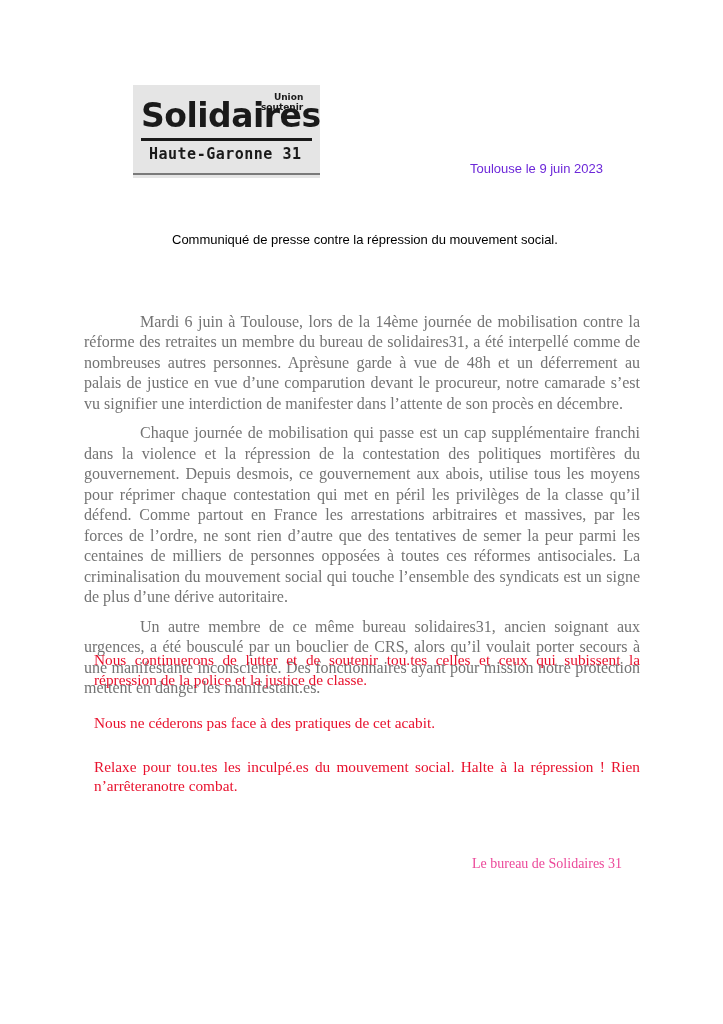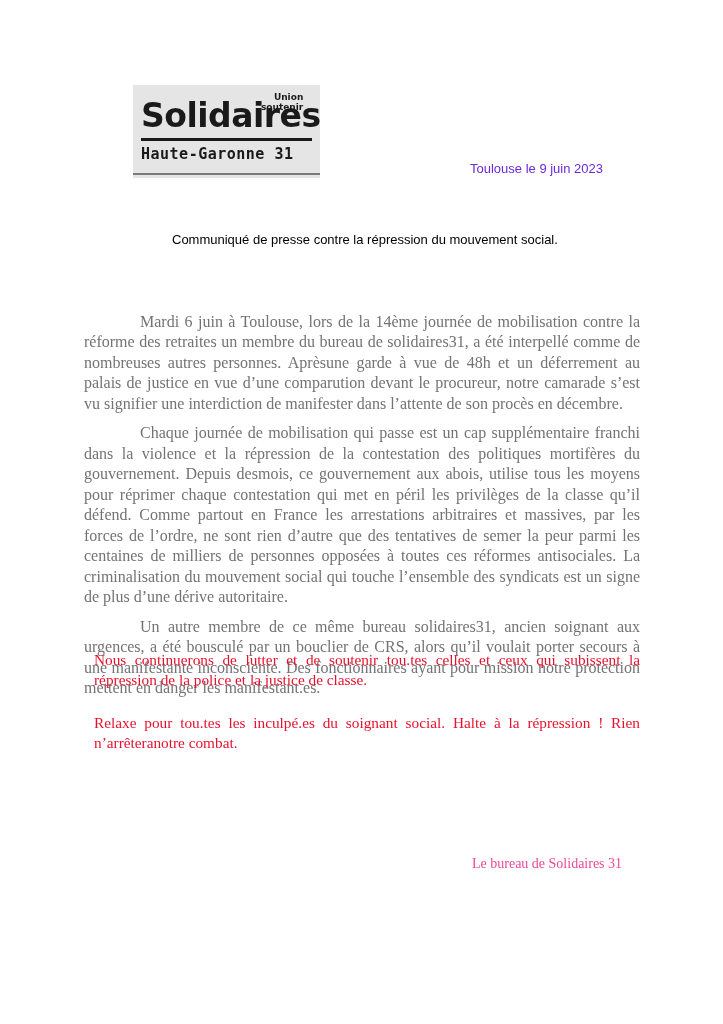--- a/index.html
+++ b/index.html
@@ -56,21 +56,21 @@
   .logo-rule {
     position: absolute;
     left: 8px;
     top: 53px;
     width: 171px;
     height: 3px;
     background: #1a1a1a;
   }
   .logo-sub {
     position: absolute;
-    left: 8px;
+    left: 16px;
     top: 60px;
     font-family: "DejaVu Sans Mono", monospace;
     font-weight: bold;
     font-size: 15px;
     letter-spacing: 0.5px;
     color: #1a1a1a;
     text-align: right;
   }
   .logo-bottom-rule {
     position: absolute;
@@ -160,18 +160,19 @@
   <div class="subject-line">Communiqué de presse contre la répression du mouvement social.</div>
 
   <div class="body-text">
     <p>Mardi 6 juin à Toulouse, lors de la 14ème journée de mobilisation contre la réforme des retraites un membre du bureau de solidaires31, a été interpellé comme de nombreuses autres personnes. Aprèsune garde à vue de 48h et un déferrement au palais de justice en vue d’une comparution devant le procureur, notre camarade s’est vu signifier une interdiction de manifester dans l’attente de son procès en décembre.</p>
     <p>Chaque journée de mobilisation qui passe est un cap supplémentaire franchi dans la violence et la répression de la contestation des politiques mortifères du gouvernement. Depuis  desmois, ce gouvernement aux abois, utilise tous les moyens pour réprimer chaque contestation qui met en péril les privilèges de la classe qu’il défend. Comme partout en France les arrestations arbitraires et massives, par les forces de l’ordre, ne sont rien d’autre que des tentatives de semer la peur parmi les centaines de milliers de personnes opposées à toutes ces réformes antisociales. La criminalisation du mouvement social qui touche l’ensemble des syndicats est un signe de plus d’une dérive autoritaire.</p>
     <p>Un autre membre de ce même bureau solidaires31, ancien soignant aux urgences, a été bousculé par un bouclier de CRS, alors qu’il voulait porter secours à une manifestante inconsciente. Des fonctionnaires ayant pour mission notre protection mettent en danger les manifestant.es.</p>
   </div>
 
   <div class="red-block">
     <p>Nous continuerons de lutter et de soutenir tou.tes celles et ceux qui subissent la répression de la police et la justice de classe.</p>
-    <p>Relaxe pour tou.tes les inculpé.es du soignant social. Halte à la répression ! Rien n’arrêteranotre combat.</p>
+    <p>Nous ne céderons pas face à des pratiques de cet acabit.</p>
+    <p>Relaxe pour tou.tes les inculpé.es du mouvement social. Halte à la répression ! Rien n’arrêteranotre combat.</p>
   </div>
 
   <div class="signature">Le bureau de Solidaires 31</div>
 
 </div>
 
 </body></html>

